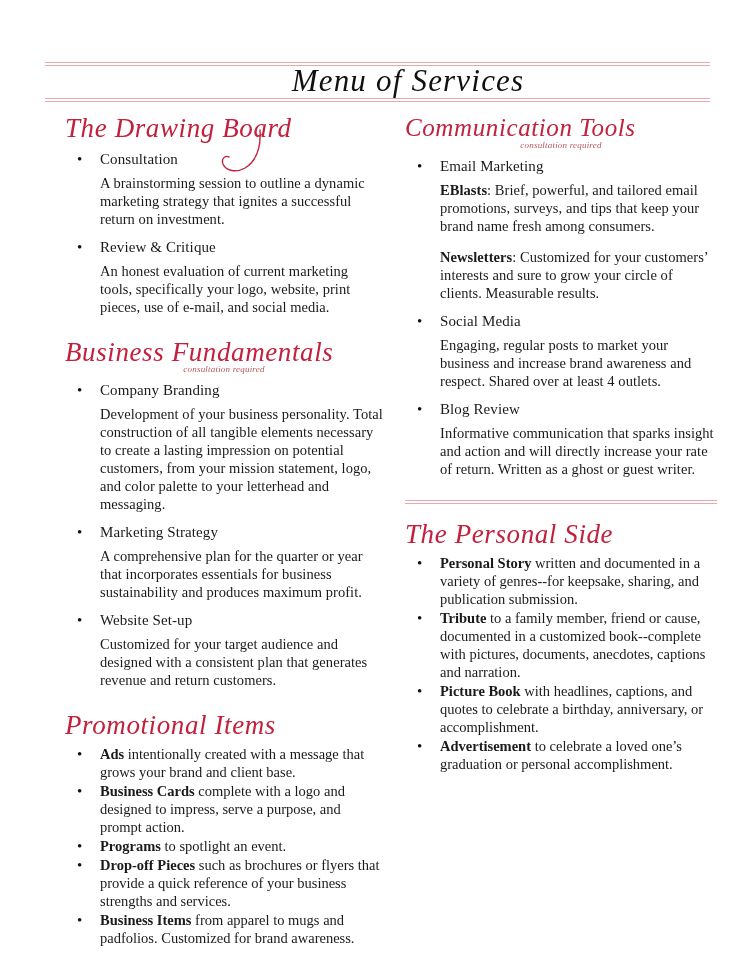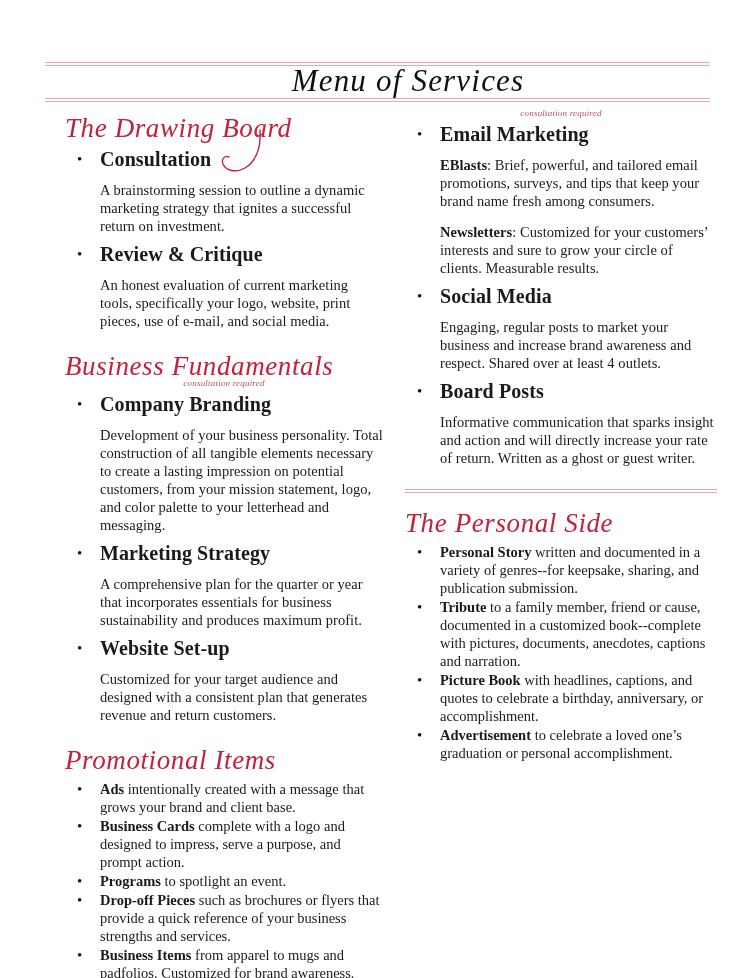--- a/index.html
+++ b/index.html
@@ -102,29 +102,29 @@
   ul.blocks > li:first-child { margin-top: 6px; }
   ul.blocks > li .dot {
     position: absolute;
     left: 12px;
     top: 0;
     font-size: 15px;
     line-height: 19px;
     color: #111;
   }
   .b-title {
-    font-weight: bold;
-    font-size: 20px;
+    font-weight: normal;
+    font-size: 15px;
     line-height: 19px;
     letter-spacing: 0.1px;
   }
   .b-body {
     font-size: 14.5px;
     line-height: 18px;
-    margin-top: 12px;
+    margin-top: 5px;
     letter-spacing: 0.05px;
   }
   .b-body + .b-body { margin-top: 13px; }
   .b-body .lead { font-weight: bold; }
 
   
   ul.compact {
     list-style: none;
     margin: 4px 0 0 0;
     padding: 0;
@@ -251,36 +251,37 @@
         <li>
           <span class="dot">•</span><span class="lead">Business Items</span><span> from apparel to mugs and padfolios. Customized for brand awareness.</span>
         </li>
       </ul>
     </div>
   </div>
 
   <div class="col col-right">
 
     <div class="section">
+      <div class="sec-head small">Communication Tools</div>
       <div class="sec-sub">consultation required</div>
       <ul class="blocks">
         <li>
           <span class="dot">•</span>
           <div class="b-title">Email Marketing</div>
           <div class="b-body"><span class="lead">EBlasts</span><span>: Brief, powerful, and tailored email promotions, surveys, and tips that keep your brand name fresh among consumers.</span></div>
           <div class="b-body"><span class="lead">Newsletters</span><span>: Customized for your customers’ interests and sure to grow your circle of clients. Measurable results.</span></div>
         </li>
         <li>
           <span class="dot">•</span>
           <div class="b-title">Social Media</div>
           <div class="b-body">Engaging, regular posts to market your business and increase brand awareness and respect. Shared over at least 4 outlets.</div>
         </li>
         <li>
           <span class="dot">•</span>
-          <div class="b-title">Board Posts</div>
+          <div class="b-title">Blog Review</div>
           <div class="b-body">Informative communication that sparks insight and action and will directly increase your rate of return. Written as a ghost or guest writer.</div>
         </li>
       </ul>
     </div>
 
     <div class="divider"></div>
 
     <div class="section">
       <div class="sec-head">The Personal Side</div>
       <ul class="compact">

